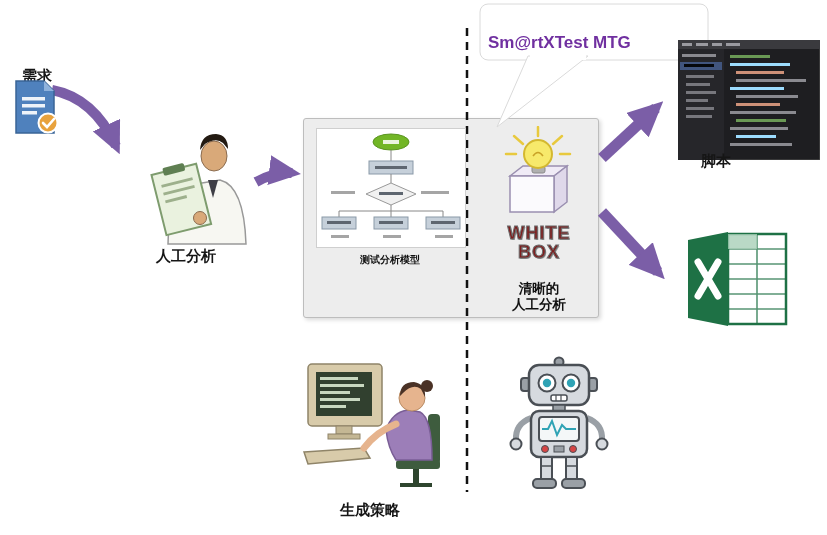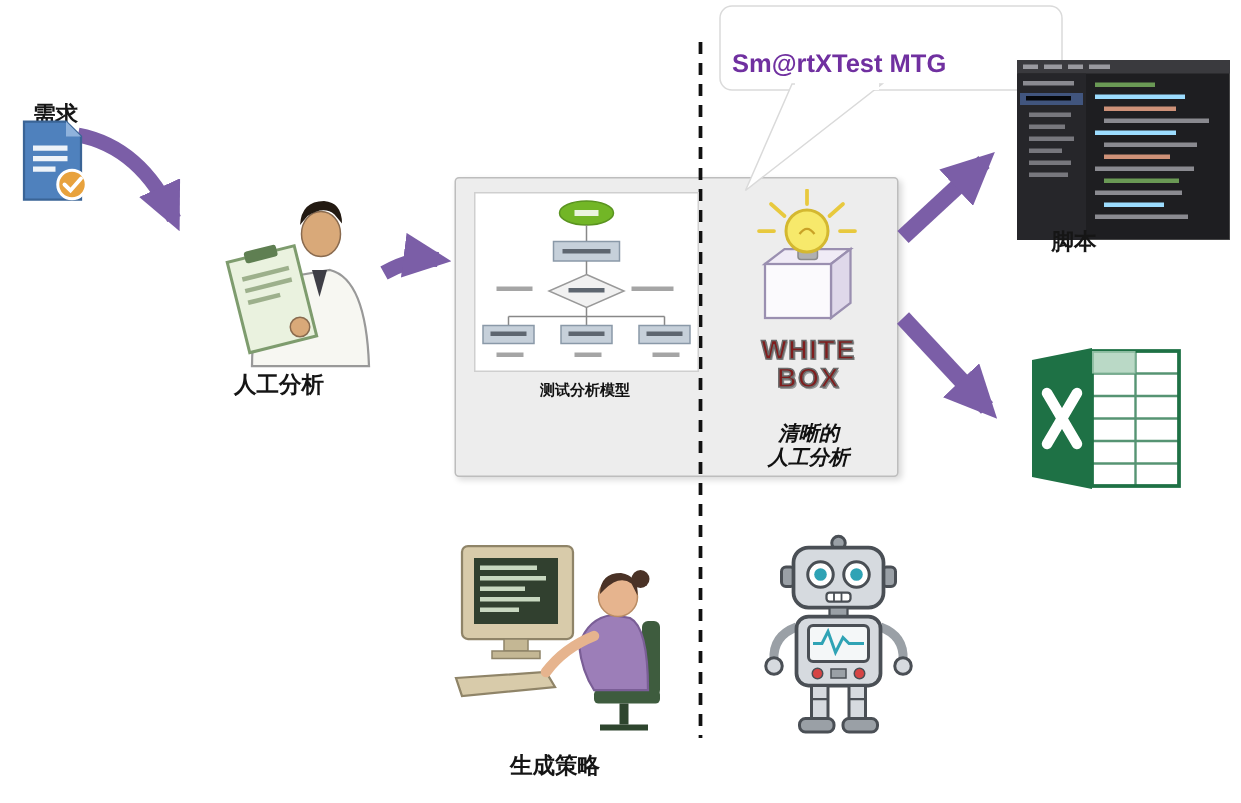--- a/index.html
+++ b/index.html
@@ -116,21 +116,21 @@
     <polygon points="52,50 65,40 65,76 52,86" fill="#DFD8EA" stroke="#9A8FB0" stroke-width="1.5"></polygon>
     <rect x="8" y="50" width="44" height="36" fill="#FBFAFD" stroke="#9A8FB0" stroke-width="1.5"></rect>
     <rect x="30" y="40" width="13" height="7" rx="2" fill="#B0B0B0" stroke="#8A8A8A"></rect>
     <circle cx="36" cy="28" r="14" fill="#F7E96B" stroke="#D4B830" stroke-width="2"></circle>
     <path d="M31,30 q5,-7 10,0" stroke="#C9A227" stroke-width="1.5" fill="none"></path>
   </svg>
   <div class="abs whitebox-txt" style="left:497px;top:224px;width:84px;">
     <div>WHITE</div>
     <div>BOX</div>
   </div>
-  <div class="abs strategy-txt" style="left:497px;top:281px;width:84px;font-style:italic;">
+  <div class="abs strategy-txt" style="left:497px;top:281px;width:84px;">
     <div>清晰的</div>
     <div>人工分析</div>
   </div>
 
   <svg class="abs" style="left:678px;top:40px;" width="142" height="120" viewBox="0 0 142 120">
     <rect x="0" y="0" width="142" height="120" fill="#1E1E21" stroke="#555"></rect>
     <rect x="0" y="0" width="142" height="9" fill="#3A3A3E"></rect>
     <rect x="4" y="3" width="10" height="3" fill="#9A9AA0"></rect>
     <rect x="18" y="3" width="12" height="3" fill="#9A9AA0"></rect>
     <rect x="34" y="3" width="10" height="3" fill="#9A9AA0"></rect>

